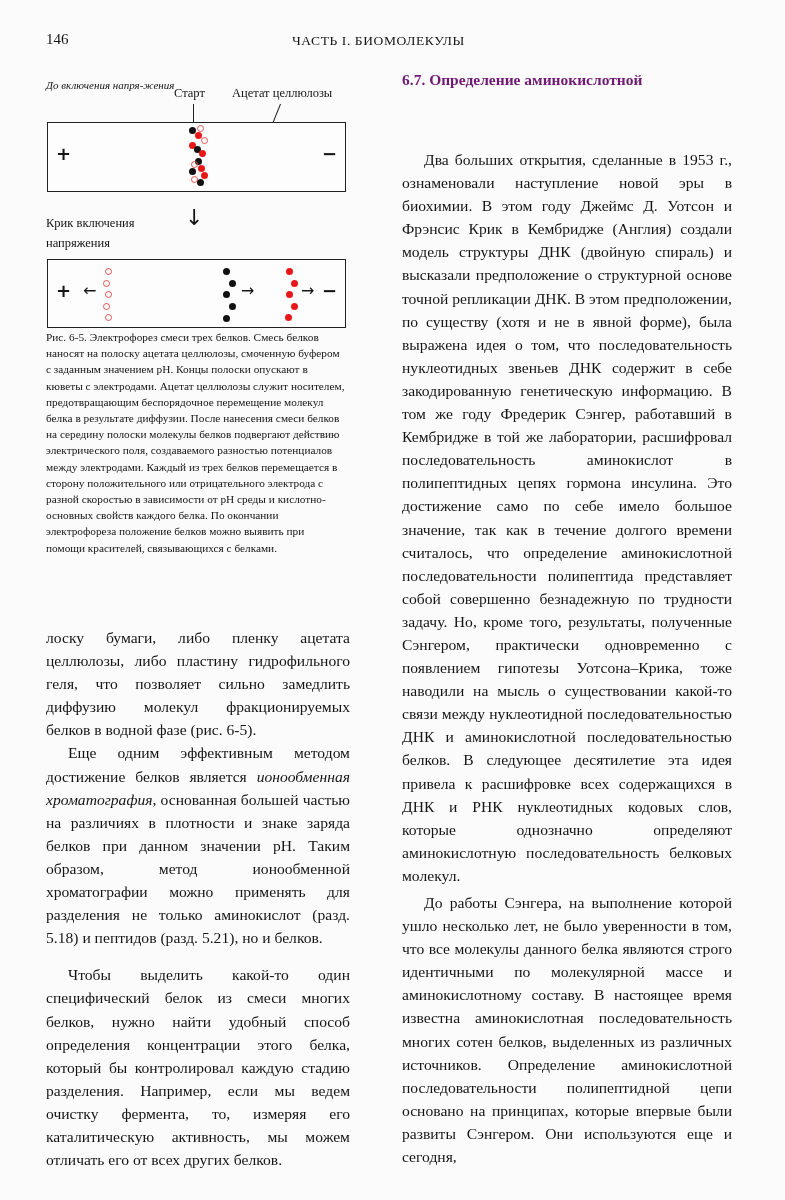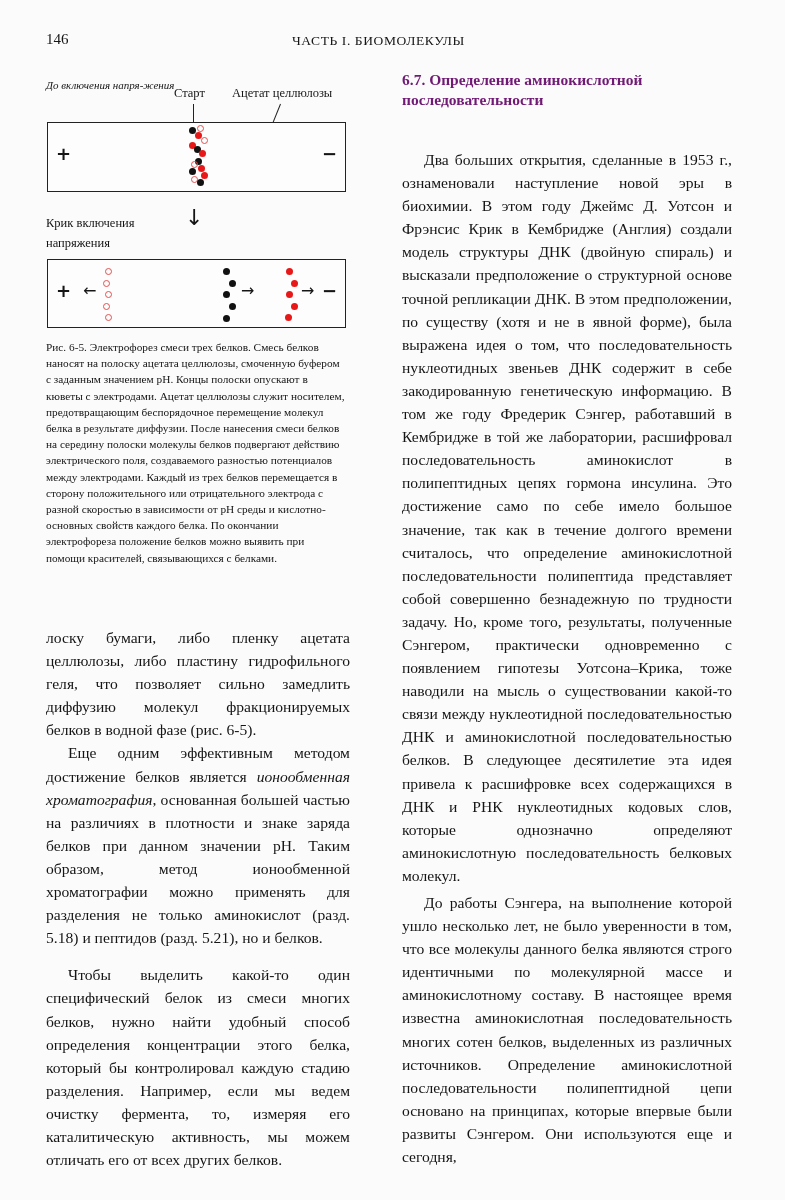--- a/index.html
+++ b/index.html
@@ -22,21 +22,21 @@
   .electrode { position: absolute; font-size: 18px; font-weight: bold; font-family: "DejaVu Sans", sans-serif; }
   .dot { position: absolute; width: 7px; height: 7px; border-radius: 50%; }
   .dot.black { background: #111; }
   .dot.red { background: #e81818; }
   .dot.open { background: transparent; border: 1.5px solid #e45050; width: 5px; height: 5px; }
   .arrow { position: absolute; font-size: 16px; font-family: "DejaVu Sans", sans-serif; }
 
   .fig-label-after { position: absolute; left: 46px; top: 213px; width: 150px; font-size: 12.5px; line-height: 20px; }
   .down-arrow { position: absolute; left: 185px; top: 205px; font-size: 22px; font-family: "DejaVu Sans", sans-serif; }
 
-  .caption { position: absolute; left: 46px; top: 339px; width: 300px; font-size: 11.3px; line-height: 16.2px; text-align: left; }
+  .caption { position: absolute; left: 46px; top: 329px; width: 300px; font-size: 11.3px; line-height: 16.2px; text-align: left; }
 
   .col { position: absolute; font-size: 15.6px; line-height: 23.1px; text-align: justify; }
   .col p { margin: 0; }
   .col p.indent { text-indent: 22px; }
   .left-col { left: 46px; top: 626px; width: 304px; }
   .right-col { left: 402px; top: 148px; width: 330px; }
 
   .section-title { position: absolute; left: 402px; top: 70px; width: 330px; color: #701a75; font-weight: bold; font-size: 15.5px; line-height: 19.5px; }
   .section-title span { display: block; }
 </style>
@@ -104,19 +104,18 @@
 </div>
 
 <div class="col left-col">
   <p>лоску бумаги, либо пленку ацетата целлюлозы, либо пластину гидрофильного геля, что позволяет сильно замедлить диффузию молекул фракционируемых белков в водной фазе (рис. 6-5).</p>
   <p class="indent"><span>Еще одним эффективным методом достижение белков является </span><i>ионообменная хроматография</i><span>, основанная большей частью на различиях в плотности и знаке заряда белков при данном значении рН. Таким образом, метод ионообменной хроматографии можно применять для разделения не только аминокислот (разд. 5.18) и пептидов (разд. 5.21), но и белков.</span></p>
   <p class="indent" style="margin-top:14px;">Чтобы выделить какой-то один специфический белок из смеси многих белков, нужно найти удобный способ определения концентрации этого белка, который бы контролировал каждую стадию разделения. Например, если мы ведем очистку фермента, то, измеряя его каталитическую активность, мы можем отличать его от всех других белков.</p>
 </div>
 
 <div class="section-title">
   <span>6.7. Определение аминокислотной</span>
-  <span>последовательности</span>
 </div>
 
 <div class="col right-col">
   <p class="indent">Два больших открытия, сделанные в 1953 г., ознаменовали наступление новой эры в биохимии. В этом году Джеймс Д. Уотсон и Фрэнсис Крик в Кембридже (Англия) создали модель структуры ДНК (двойную спираль) и высказали предположение о структурной основе точной репликации ДНК. В этом предположении, по существу (хотя и не в явной форме), была выражена идея о том, что последовательность нуклеотидных звеньев ДНК содержит в себе закодированную генетическую информацию. В том же году Фредерик Сэнгер, работавший в Кембридже в той же лаборатории, расшифровал последовательность аминокислот в полипептидных цепях гормона инсулина. Это достижение само по себе имело большое значение, так как в течение долгого времени считалось, что определение аминокислотной последовательности полипептида представляет собой совершенно безнадежную по трудности задачу. Но, кроме того, результаты, полученные Сэнгером, практически одновременно с появлением гипотезы Уотсона–Крика, тоже наводили на мысль о существовании какой-то связи между нуклеотидной последовательностью ДНК и аминокислотной последовательностью белков. В следующее десятилетие эта идея привела к расшифровке всех содержащихся в ДНК и РНК нуклеотидных кодовых слов, которые однозначно определяют аминокислотную последовательность белковых молекул.</p>
   <p class="indent" style="margin-top:4px;">До работы Сэнгера, на выполнение которой ушло несколько лет, не было уверенности в том, что все молекулы данного белка являются строго идентичными по молекулярной массе и аминокислотному составу. В настоящее время известна аминокислотная последовательность многих сотен белков, выделенных из различных источников. Определение аминокислотной последовательности полипептидной цепи основано на принципах, которые впервые были развиты Сэнгером. Они используются еще и сегодня,</p>
 </div>
 
 </body></html>

